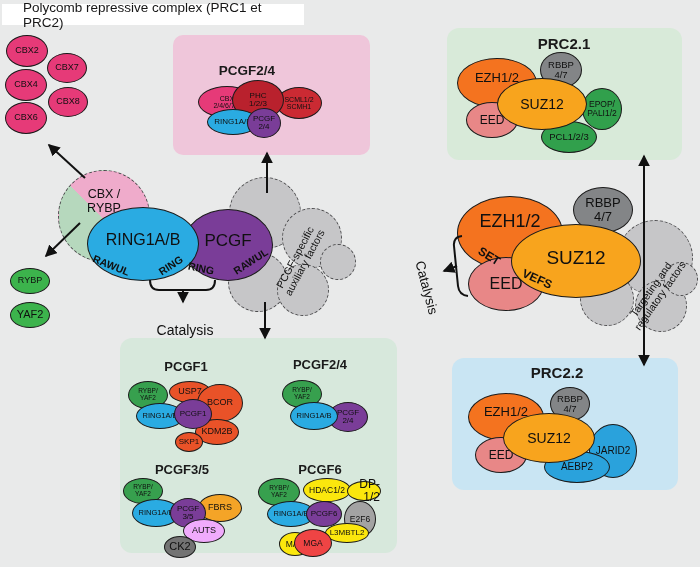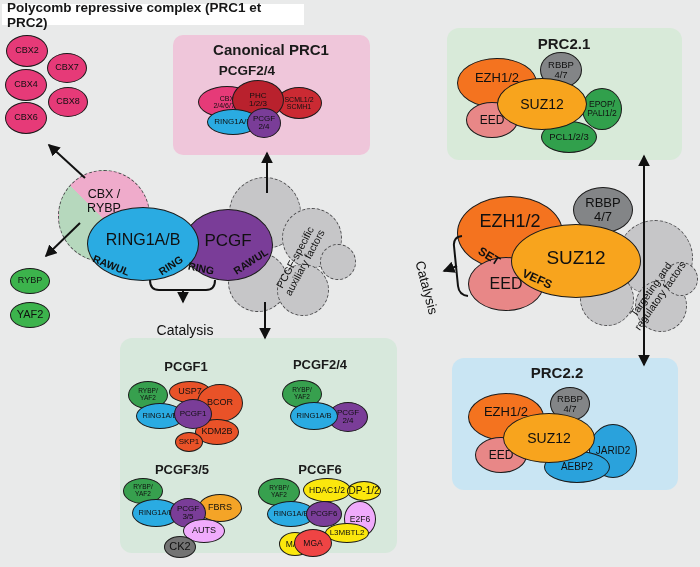--- a/index.html
+++ b/index.html
@@ -2,21 +2,21 @@
 <html><head>
 <meta charset="utf-8">
 <style>
   html,body{margin:0;padding:0;}
   .stage{
     position:relative;width:700px;height:567px;background:#e9eaea;overflow:hidden;
     font-family:"Liberation Sans","DejaVu Sans",sans-serif;color:#111;
   }
   .title-strip{position:absolute;left:2px;top:4px;width:302px;height:21px;background:#fff;z-index:3;
     display:flex;align-items:center;}
-  .title-strip span{font-size:13.5px;font-weight:700;padding-left:5px;color:#161616;}
+  .title-strip span{font-size:13.5px;font-weight:400;padding-left:21px;color:#161616;}
   .panel{position:absolute;border-radius:12px;z-index:1;}
   .panel-title{position:absolute;font-weight:600;color:#1a1a1a;text-align:center;z-index:2;}
   .blob{position:absolute;border:1.5px solid #1b1b1b;border-radius:50%;
     display:flex;align-items:center;justify-content:center;text-align:center;
     white-space:pre-line;font-weight:400;color:#101010;line-height:1.05;z-index:10;box-sizing:border-box;}
   .blob.thin{border-width:1.2px;}
   .cloud-circle{position:absolute;border:1.6px dashed #4c4c4e;border-radius:50%;background:#c6c6c8;z-index:5;box-sizing:border-box;}
   .rot{position:absolute;font-weight:700;color:#101010;text-align:center;white-space:pre-line;z-index:12;line-height:1.1;}
   .plain{font-weight:400;}
   .dash-circle{position:absolute;border:1.6px dashed #4a4a4c;border-radius:50%;z-index:4;
@@ -70,23 +70,20 @@
   </div>
   <div class="rot" style="left:91px;top:260px;width:40px;font-size:10.5px;transform:rotate(22deg);"><span>RAWUL</span></div>
   <div class="rot" style="left:155px;top:260px;width:32px;font-size:10.5px;transform:rotate(-33deg);"><span>RING</span></div>
   <div class="rot" style="left:185px;top:263px;width:32px;font-size:10.5px;transform:rotate(12deg);"><span>RING</span></div>
   <div class="rot" style="left:231px;top:256px;width:40px;font-size:10.5px;transform:rotate(-33deg);"><span>RAWUL</span></div>
 
   <div class="rot plain" style="left:150px;top:308px;width:70px;font-size:14px;">
     <span>Catalysis</span>
   </div>
 
-  <div class="panel-title" style="left:191px;top:41px;width:160px;font-size:15px;">
-    <span>Canonical PRC1</span>
-  </div>
   <div class="panel-title" style="left:192px;top:63px;width:110px;font-size:13.5px;">
     <span>PCGF2/4</span>
   </div>
   <div class="blob thin" style="left:198px;top:86px;width:58px;height:32px;background:#e63a78;font-size:7px;"><span>CBX
 2/4/6/7/8</span></div>
   <div class="blob thin" style="left:276px;top:87px;width:46px;height:32px;background:#cb2a33;font-size:7px;"><span>SCML1/2
 SCMH1</span></div>
   <div class="blob thin" style="left:232px;top:80px;width:52px;height:40px;background:#b9212d;font-size:8px;"><span>PHC
 1/2/3</span></div>
   <div class="blob thin" style="left:207px;top:109px;width:52px;height:26px;background:#2aabe2;font-size:8px;"><span>RING1A/B</span></div>
@@ -124,22 +121,22 @@
   <div class="blob thin" style="left:132px;top:499px;width:48px;height:28px;background:#2aabe2;font-size:7.5px;"><span>RING1A/B</span></div>
   <div class="blob thin" style="left:170px;top:498px;width:36px;height:30px;background:#7a3d98;font-size:8px;"><span>PCGF
 3/5</span></div>
   <div class="blob thin" style="left:183px;top:519px;width:42px;height:24px;background:#f0abfc;font-size:9px;justify-content:center;"><span>AUTS</span></div>
   <div class="blob thin" style="left:164px;top:536px;width:32px;height:22px;background:#737373;font-size:11px;"><span>CK2</span></div>
 
   <div class="panel-title" style="left:270px;top:462px;width:100px;font-size:13px;">
     <span>PCGF6</span>
   </div>
   <div class="blob thin" style="left:303px;top:478px;width:48px;height:24px;background:#fbe70d;font-size:8.5px;"><span>HDAC1/2</span></div>
-  <div class="blob thin" style="left:347px;top:481px;width:34px;height:20px;background:#fbe70d;font-size:10px;"><span>DP-1/2</span></div>
-  <div class="blob thin" style="left:344px;top:501px;width:32px;height:36px;background:#f0abfc;font-size:8.5px;"><span>E2F6</span></div>
+  <div class="blob thin" style="left:347px;top:481px;width:34px;height:20px;background:#fbe70d;font-size:12px;text-align:right;"><span>DP-1/2</span></div>
+  <div class="blob thin" style="left:344px;top:501px;width:32px;height:36px;background:#a3a3a3;font-size:8.5px;"><span>E2F6</span></div>
   <div class="blob thin" style="left:325px;top:523px;width:44px;height:20px;background:#fbe70d;font-size:8px;"><span>L3MBTL2</span></div>
   <div class="blob thin" style="left:258px;top:478px;width:42px;height:28px;background:#37a04e;font-size:6.5px;"><span>RYBP/
 YAF2</span></div>
   <div class="blob thin" style="left:267px;top:501px;width:48px;height:26px;background:#2aabe2;font-size:7.5px;"><span>RING1A/B</span></div>
   <div class="blob thin" style="left:306px;top:501px;width:36px;height:26px;background:#7a3d98;font-size:8px;"><span>PCGF6</span></div>
   <div class="blob thin" style="left:279px;top:532px;width:32px;height:24px;background:#fbe70d;font-size:8.5px;"><span>MAX</span></div>
   <div class="blob thin" style="left:294px;top:529px;width:38px;height:28px;background:#ef4444;font-size:8.5px;"><span>MGA</span></div>
 
   <div class="panel-title" style="left:484px;top:35px;width:160px;font-size:15px;">
     <span>PRC2.1</span>

